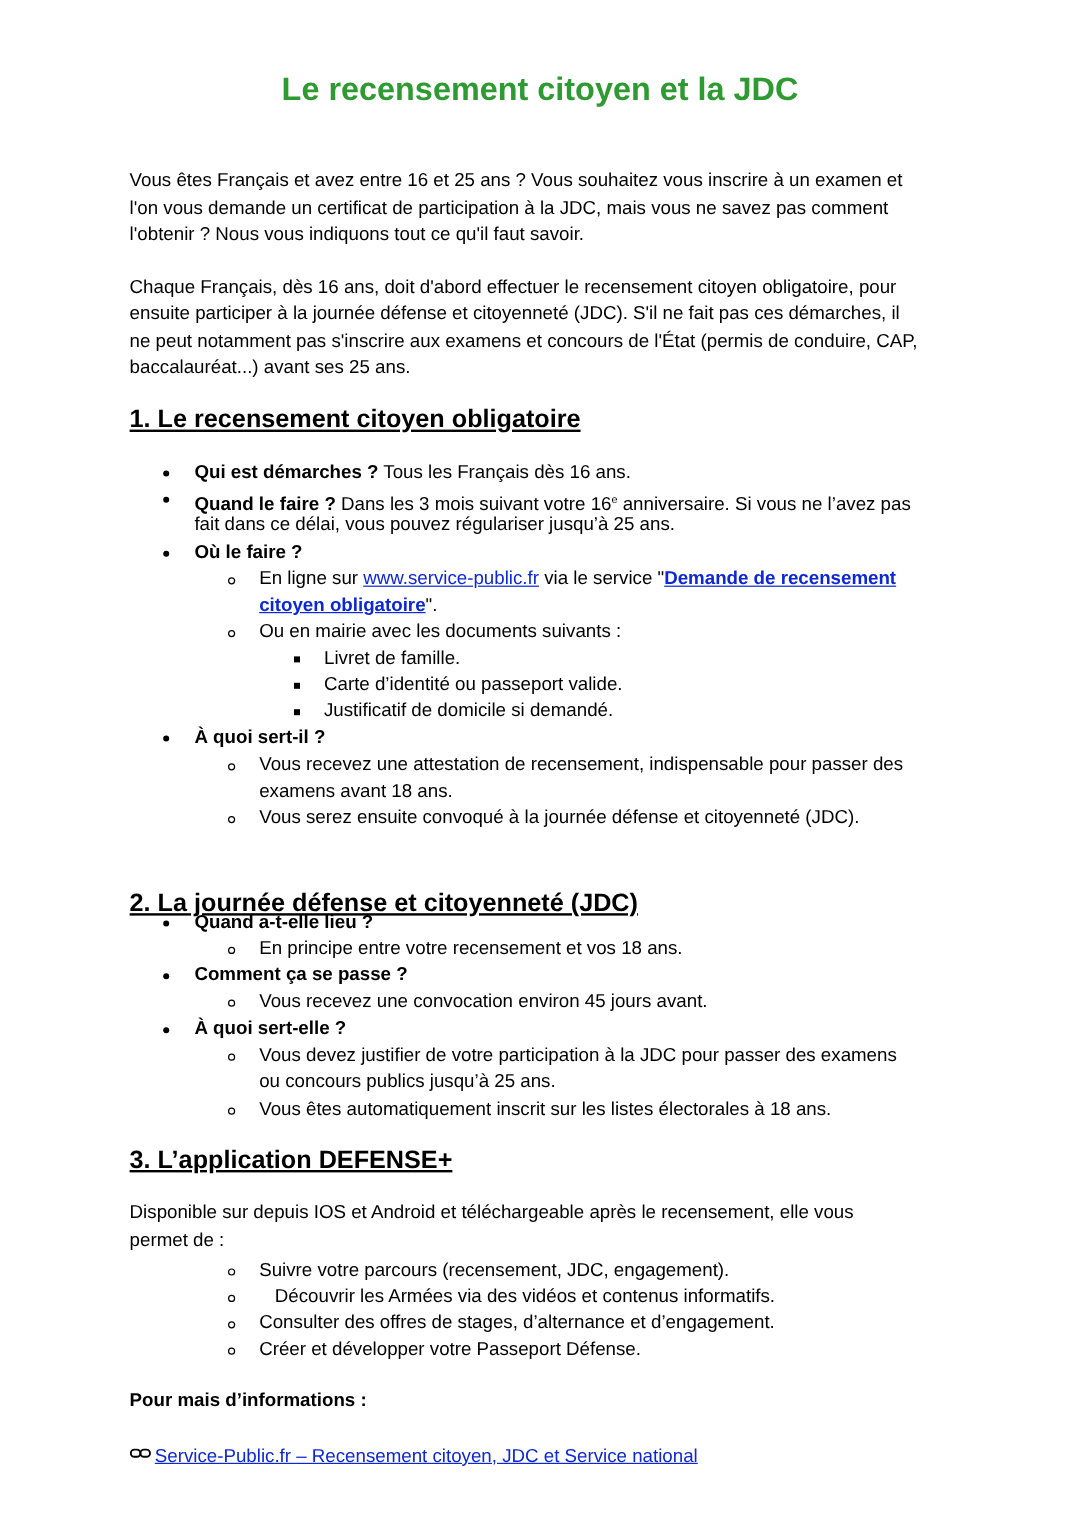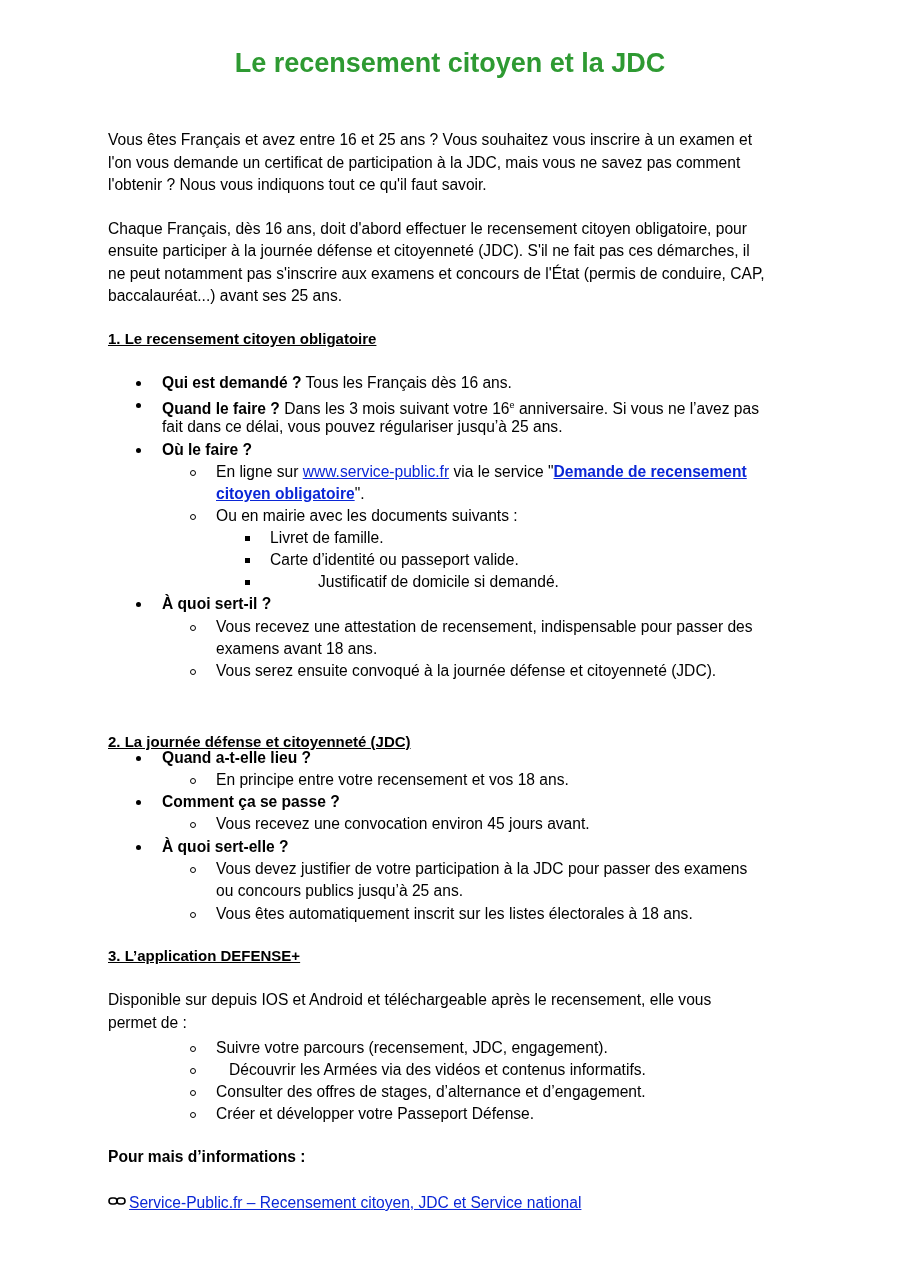--- a/index.html
+++ b/index.html
@@ -1,28 +1,28 @@
 <!DOCTYPE html>
 <html><head>
   <meta charset="utf-8">
   <style>
     html, body { margin: 0; padding: 0; background: #ffffff; }
     body {
       width: 900px; height: 1273px; position: relative; overflow: hidden;
       font-family: "Liberation Sans", "DejaVu Sans", sans-serif;
       color: #000;
     }
-    .page { position: absolute; left: 0; top: 6px; width: 900px; height: 1242px; }
+    .page { position: absolute; left: 0; top: 17px; width: 900px; height: 1242px; }
     .title {
       position: absolute; top: 42px; left: 0; width: 900px; text-align: center;
       color: #2e9a32; font-weight: bold; font-size: 27px; letter-spacing: 0px;
     }
     .heading {
       position: absolute; left: 108px;
-      font-size: 15px; font-weight: bold; text-decoration: underline;
+      font-size: 21px; font-weight: bold; text-decoration: underline;
       line-height: 22px;
     }
     .line {
       position: absolute; font-size: 15.6px; line-height: 22.3px; white-space: nowrap;
     }
     .b { font-weight: bold; }
     a, .link { color: #0b27d6; text-decoration: underline; }
     .bullet-dot { width: 5px; height: 5px; border-radius: 50%; background: #000; position: absolute; }
     .bullet-circle { width: 6px; height: 6px; border-radius: 50%; border: 1px solid #000; position: absolute; box-sizing: border-box; }
     .bullet-square { width: 5px; height: 5px; background: #000; position: absolute; }
@@ -42,21 +42,21 @@
 
   <div class="line" style="left:108px; top:212px;">Chaque Français, dès 16 ans, doit d'abord effectuer le recensement citoyen obligatoire, pour</div>
   <div class="line" style="left:108px; top:234px;">ensuite participer à la journée défense et citoyenneté (JDC). S'il ne fait pas ces démarches, il</div>
   <div class="line" style="left:108px; top:257px;">ne peut notamment pas s'inscrire aux examens et concours de l'État (permis de conduire, CAP,</div>
   <div class="line" style="left:108px; top:279px;">baccalauréat...) avant ses 25 ans.</div>
 
   <div class="heading" style="top:322px;">1. Le recensement citoyen obligatoire</div>
 
   <span class="bullet-dot" style="left:136px; top:375px;"></span>
   <div class="line" style="left:162px; top:366px;">
-    <span class="b">Qui est demandé ?</span><span> Tous les Français dès 16 ans.</span>
+    <span class="b">Qui est démarches ?</span><span> Tous les Français dès 16 ans.</span>
   </div>
 
   <span class="bullet-dot" style="left:136px; top:397px;"></span>
   <div class="line" style="left:162px; top:388px;">
     <span class="b">Quand le faire ?</span><span> Dans les 3 mois suivant votre 16</span><sup>e</sup><span>  anniversaire. Si vous ne l’avez pas</span>
   </div>
   <div class="line" style="left:162px; top:410px;">fait dans ce délai, vous pouvez régulariser jusqu’à 25 ans.</div>
 
   <span class="bullet-dot" style="left:136px; top:442px;"></span>
   <div class="line b" style="left:162px; top:433px;">Où le faire ?</div>
@@ -70,21 +70,21 @@
   </div>
 
   <span class="bullet-circle" style="left:190px; top:508px;"></span>
   <div class="line" style="left:216px; top:499px;">Ou en mairie avec les documents suivants :</div>
 
   <span class="bullet-square" style="left:245px; top:530px;"></span>
   <div class="line" style="left:270px; top:521px;">Livret de famille.</div>
   <span class="bullet-square" style="left:245px; top:552px;"></span>
   <div class="line" style="left:270px; top:543px;">Carte d’identité ou passeport valide.</div>
   <span class="bullet-square" style="left:245px; top:574px;"></span>
-  <div class="line" style="left:270px; top:565px;margin-left:48px;">Justificatif de domicile si demandé.</div>
+  <div class="line" style="left:270px; top:565px;">Justificatif de domicile si demandé.</div>
 
   <span class="bullet-dot" style="left:136px; top:596px;"></span>
   <div class="line b" style="left:162px; top:587px;">À quoi sert-il ?</div>
 
   <span class="bullet-circle" style="left:190px; top:619px;"></span>
   <div class="line" style="left:216px; top:610px;">Vous recevez une attestation de recensement, indispensable pour passer des</div>
   <div class="line" style="left:216px; top:632px;">examens avant 18 ans.</div>
   <span class="bullet-circle" style="left:190px; top:663px;"></span>
   <div class="line" style="left:216px; top:654px;">Vous serez ensuite convoqué à la journée défense et citoyenneté (JDC).</div>
 

